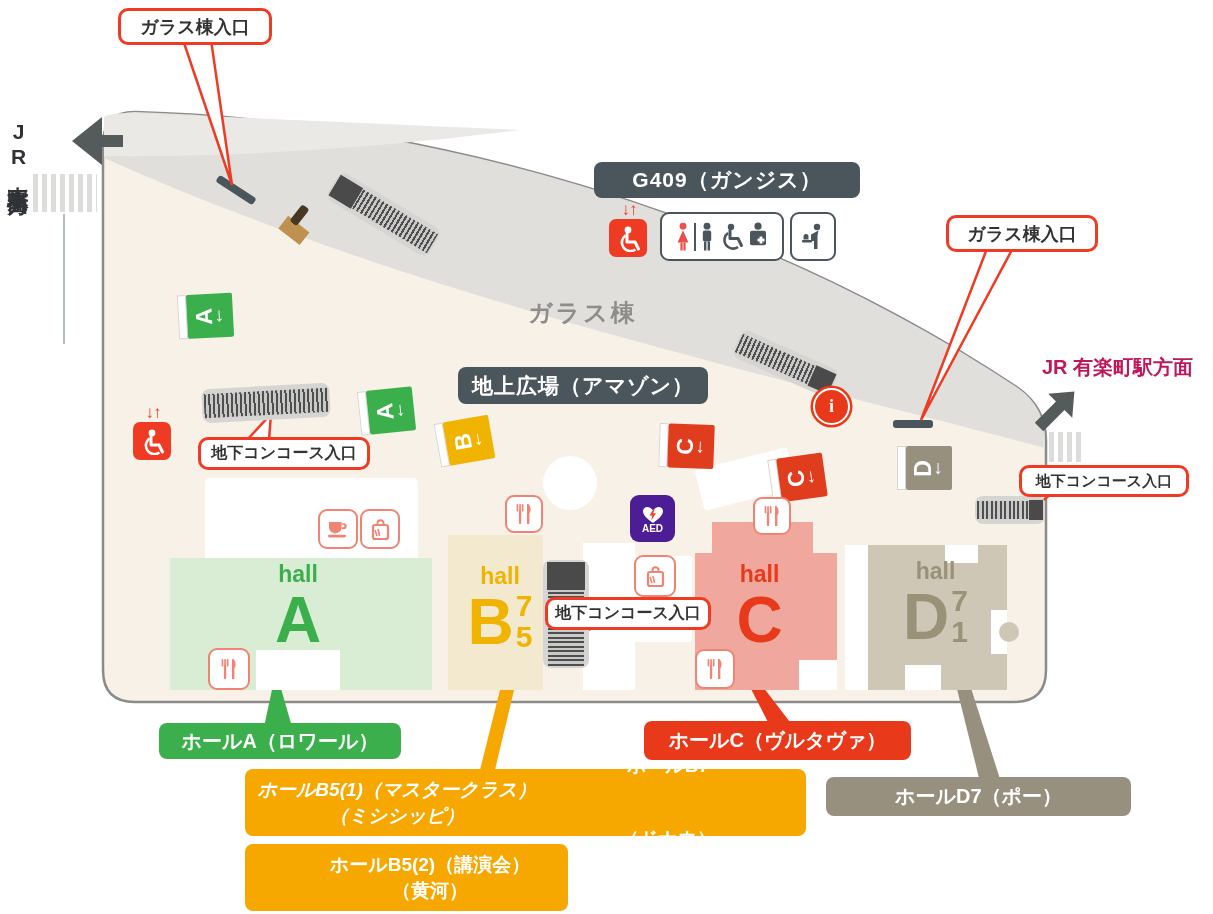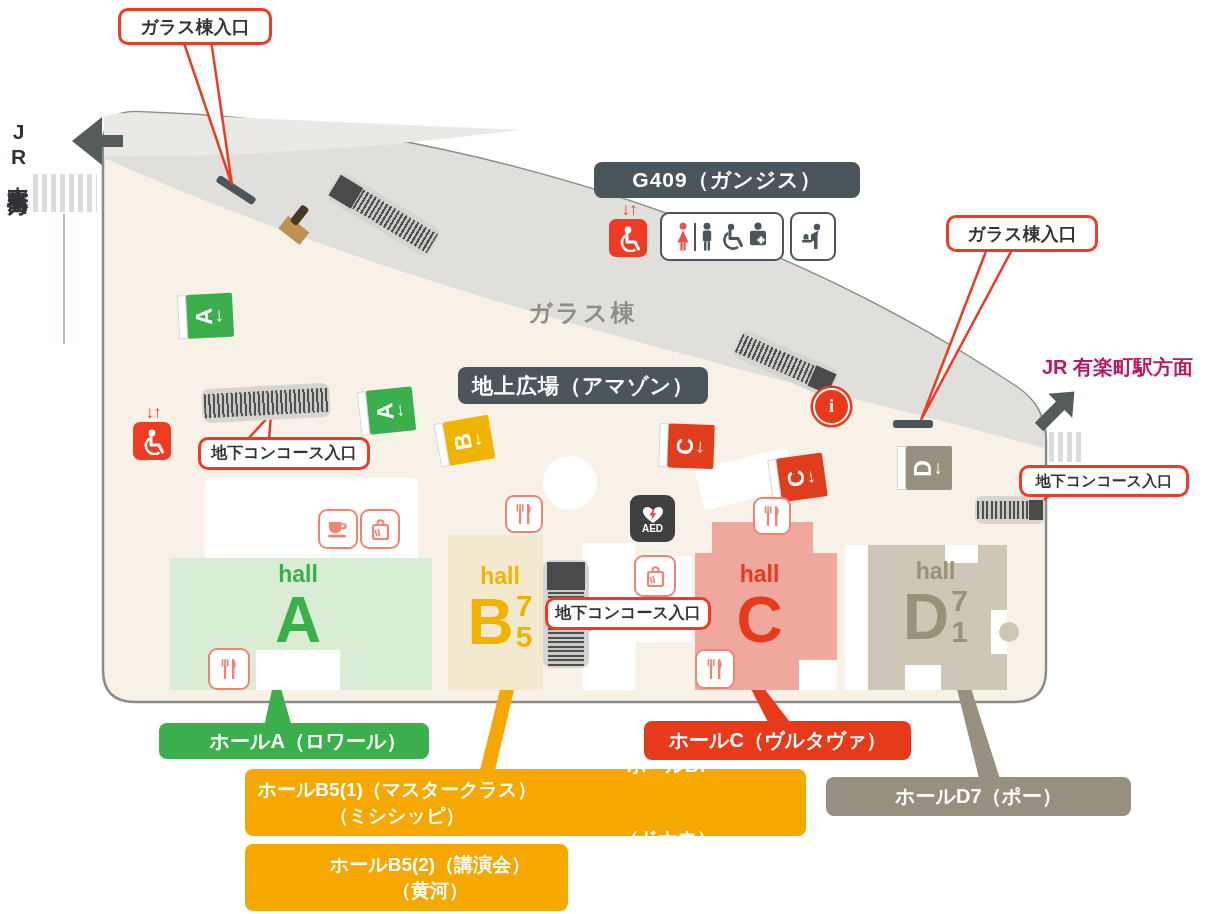--- a/index.html
+++ b/index.html
@@ -44,21 +44,21 @@
           align-items:center;justify-content:center;text-align:center;line-height:1.35;z-index:5;}
   .legend.g{background:#3aaf4c}.legend.y{background:#f6a800}.legend.r{background:#e8391b}.legend.gr{background:#97907e}
   .f20{font-size:20px}.f19{font-size:19px}
 
   
   .ibox{position:absolute;background:#fff;border:2.5px solid #f08474;border-radius:9px;
         display:flex;align-items:center;justify-content:center;box-sizing:border-box;z-index:3;}
   .dbox{position:absolute;background:#fff;border:2.5px solid #4b555c;border-radius:9px;
         display:flex;align-items:center;justify-content:center;gap:3px;box-sizing:border-box;z-index:3;}
 
-  .aed{position:absolute;background:#404040;border-radius:9px;display:flex;flex-direction:column;
+  .aed{position:absolute;background:#4c1d95;border-radius:9px;display:flex;flex-direction:column;
        align-items:center;justify-content:center;z-index:3;}
   .aed .lbl{color:#fff;font-weight:bold;font-size:10px;line-height:1;margin-top:-1px;}
 
   .elev{position:absolute;width:40px;text-align:center;z-index:3;}
   .elev .arr{color:#ef3b24;font-weight:bold;font-size:17px;letter-spacing:-1px;line-height:1;}
   .elev .sq{width:38px;height:38px;background:#ef3b24;border-radius:7px;display:flex;align-items:center;justify-content:center;margin-top:1px;}
 
   .info{position:absolute;background:#e8391b;border-radius:50%;border:2px solid #fff;
         box-shadow:0 0 0 2.5px #e8391b;color:#fff;font-family:"Liberation Serif","DejaVu Serif",serif;
         font-weight:bold;font-size:18px;display:flex;align-items:center;justify-content:center;z-index:3;}
@@ -363,22 +363,22 @@
         <path d="M14.5 2 c2.6 3.2 2.8 6.8 0.9 9.6 l0 10.4 h-2.4 l0 -20 z"></path>
       </svg>
   </div>
 
   <div class="callout f18" style="left:118px;top:8px;width:154px;height:37px;">ガラス棟入口</div>
   <div class="callout f18" style="left:946px;top:215px;width:152px;height:37px;">ガラス棟入口</div>
   <div class="callout f16" style="left:198px;top:437px;width:172px;height:33px;">地下コンコース入口</div>
   <div class="callout f16" style="left:545px;top:597px;width:166px;height:33px;">地下コンコース入口</div>
   <div class="callout f15" style="left:1019px;top:465px;width:170px;height:32px;">地下コンコース入口</div>
 
-  <div class="legend g f20" style="left:159px;top:723px;width:242px;height:36px;padding-left:28px;">ホールA（ロワール）</div>
-  <div class="legend y f19" style="left:245px;top:769px;width:304px;height:67px;">
+  <div class="legend g f20" style="left:159px;top:723px;width:242px;height:36px;">ホールA（ロワール）</div>
+  <div class="legend y f19" style="left:245px;top:769px;width:304px;height:67px;font-style:italic;">
     <span>ホールB5(1)（マスタークラス）</span>
     <span>（ミシシッピ）</span>
   </div>
   <div class="legend y f19" style="left:245px;top:844px;width:276px;height:67px;padding-left:47px;">
     <span>ホールB5(2)（講演会）</span>
     <span>（黄河）</span>
   </div>
   <div class="legend y f19" style="left:530px;top:769px;width:276px;height:67px;gap:47px;">
     <span>ホールB7</span>
     <span>（ドナウ）</span>

